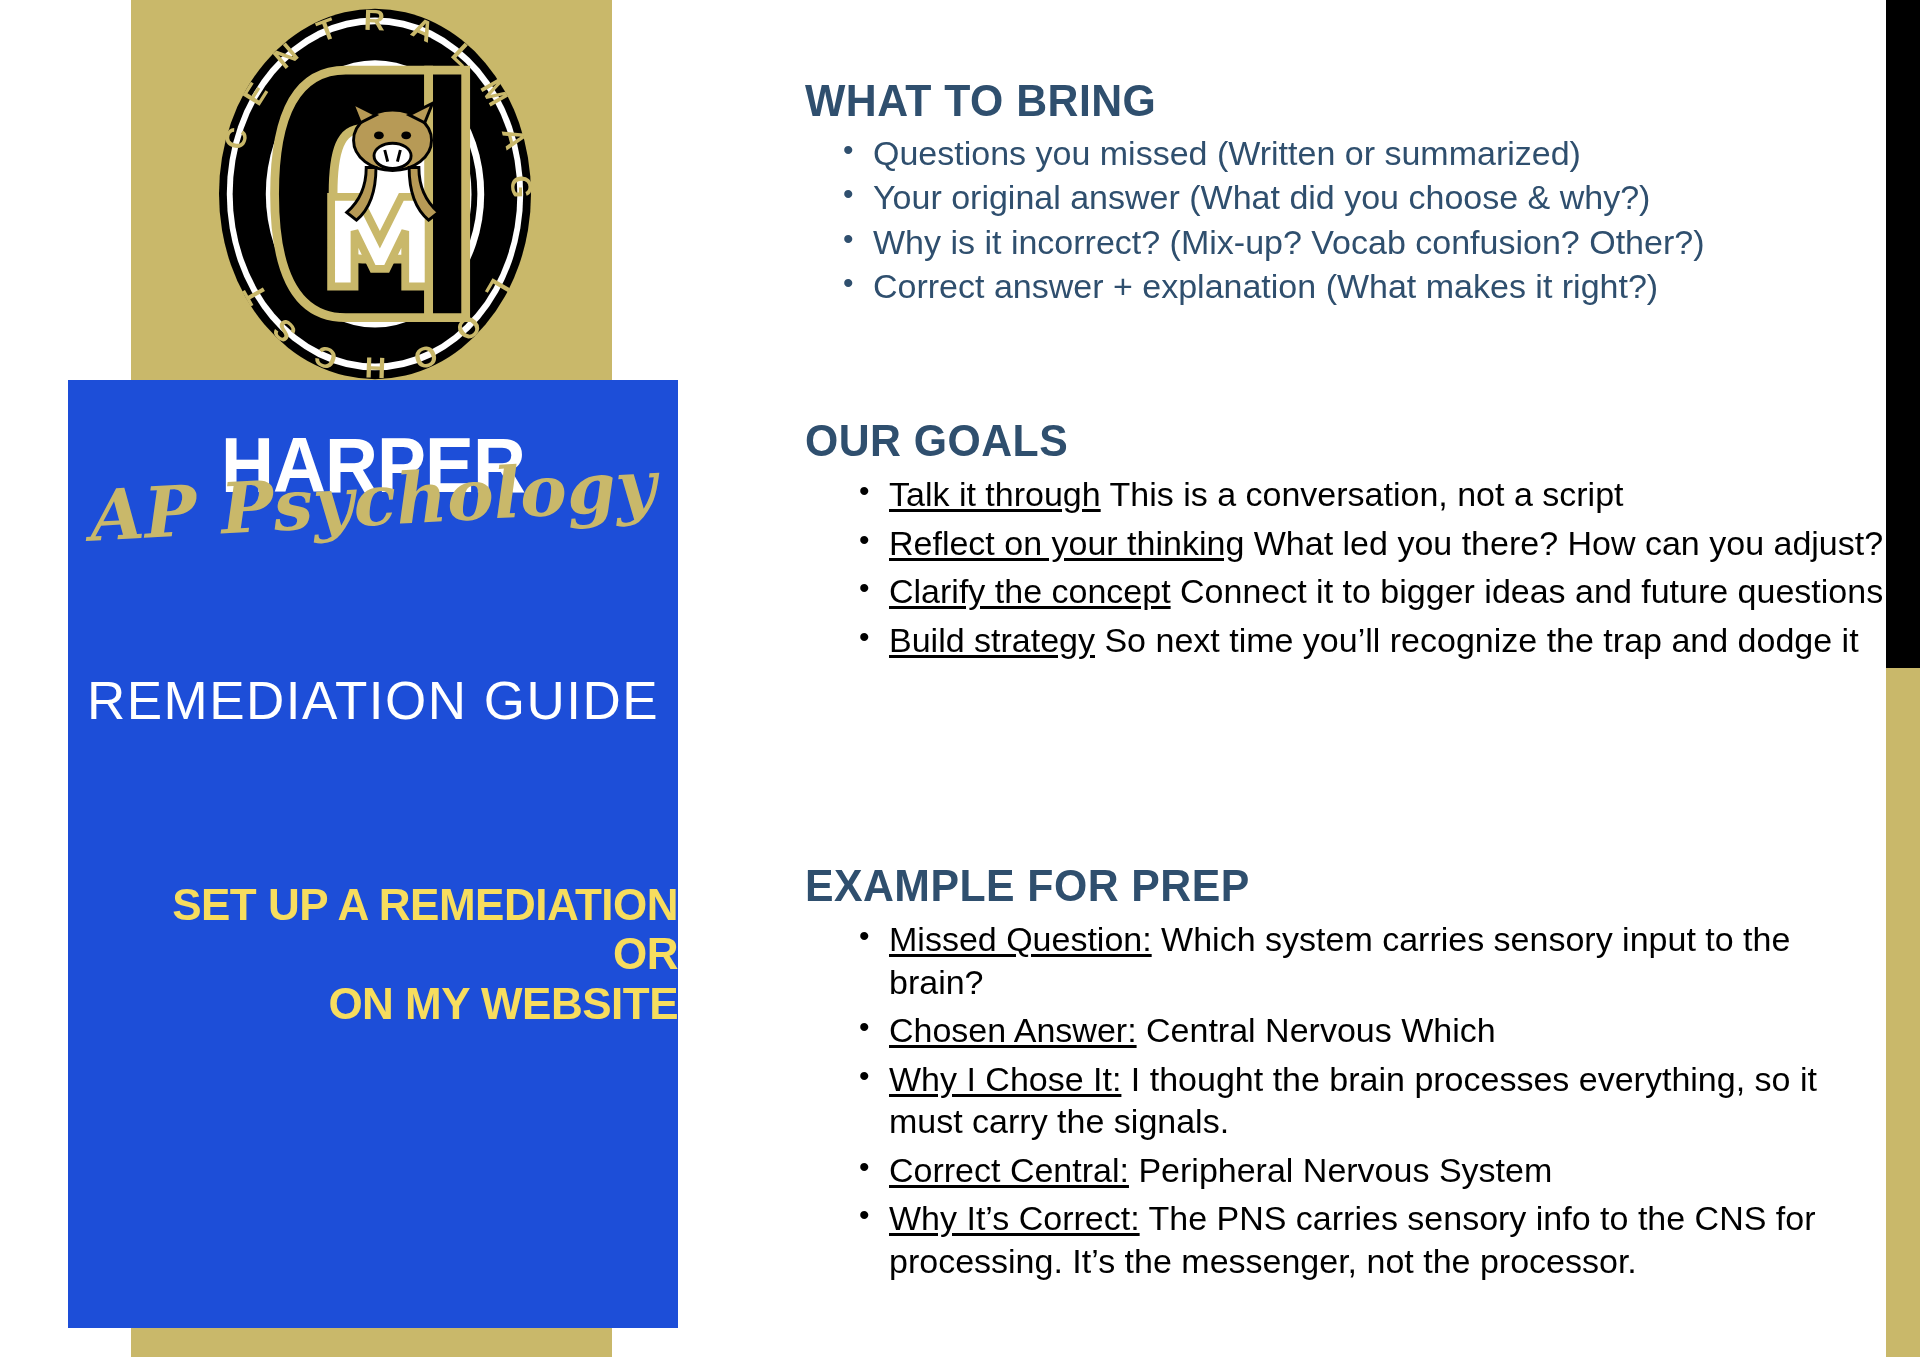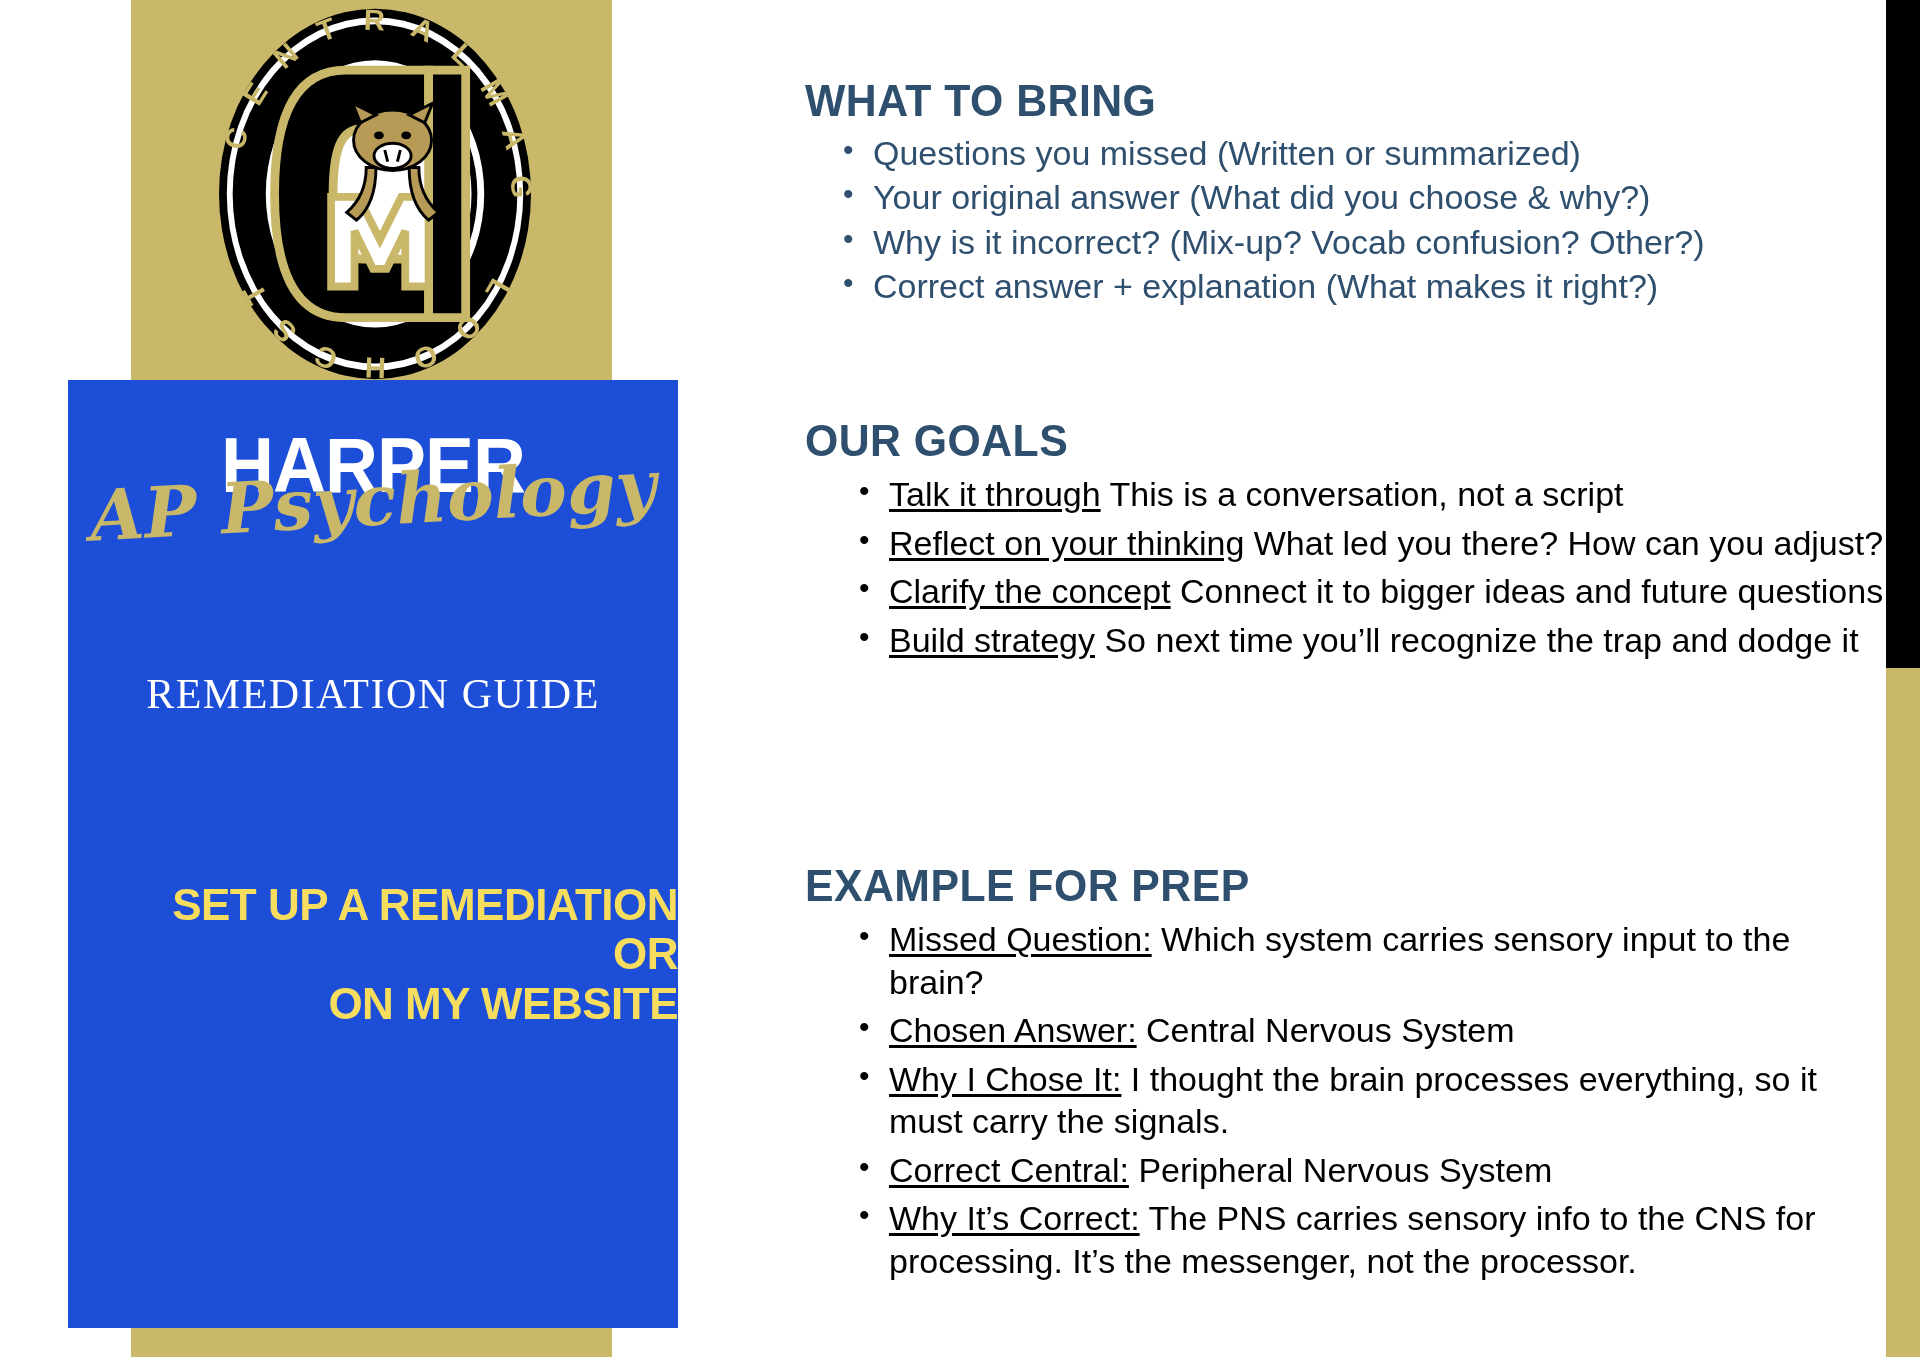--- a/index.html
+++ b/index.html
@@ -109,23 +109,23 @@
     transform: rotate(-3.2deg);
   }
 
   .card-title {
     position: absolute;
     left: 0;
     top: 290px;
     width: 100%;
     text-align: center;
     color: #ffffff;
-    font-family: Liberation Serif, serif;
+    font-family: Liberation Sans, sans-serif;
     font-weight: 400;
-    font-size: 42px;
+    font-size: 53px;
     letter-spacing: 1.5px;
   }
 
   .card-cta {
     position: absolute;
     left: 0;
     top: 500px;
     width: 100%;
     text-align: right;
     color: #f7dd5e;
@@ -277,21 +277,21 @@
         <li><span class="lead">Reflect on your thinking</span><span> What led you there? How can you adjust?</span></li>
         <li><span class="lead">Clarify the concept</span><span> Connect it to bigger ideas and future questions</span></li>
         <li><span class="lead">Build strategy</span><span> So next time you’ll recognize the trap and dodge it</span></li>
       </ul>
     </div>
 
     <div class="section sec-example">
       <h2 class="heading">EXAMPLE FOR PREP</h2>
       <ul class="bullets dark">
         <li><span class="lead">Missed Question:</span><span> Which system carries sensory input to the brain?</span></li>
-        <li><span class="lead">Chosen Answer:</span><span> Central Nervous System</span></li>
+        <li><span class="lead">Chosen Answer:</span><span> Central Nervous Which</span></li>
         <li><span class="lead">Why I Chose It:</span><span> I thought the brain processes everything, so it must carry the signals.</span></li>
         <li><span class="lead">Correct Central:</span><span> Peripheral Nervous System</span></li>
         <li><span class="lead">Why It’s Correct:</span><span> The PNS carries sensory info to the CNS for processing. It’s the messenger, not the processor.</span></li>
       </ul>
     </div>
 
   </div>
 </div>
 
 </body></html>

